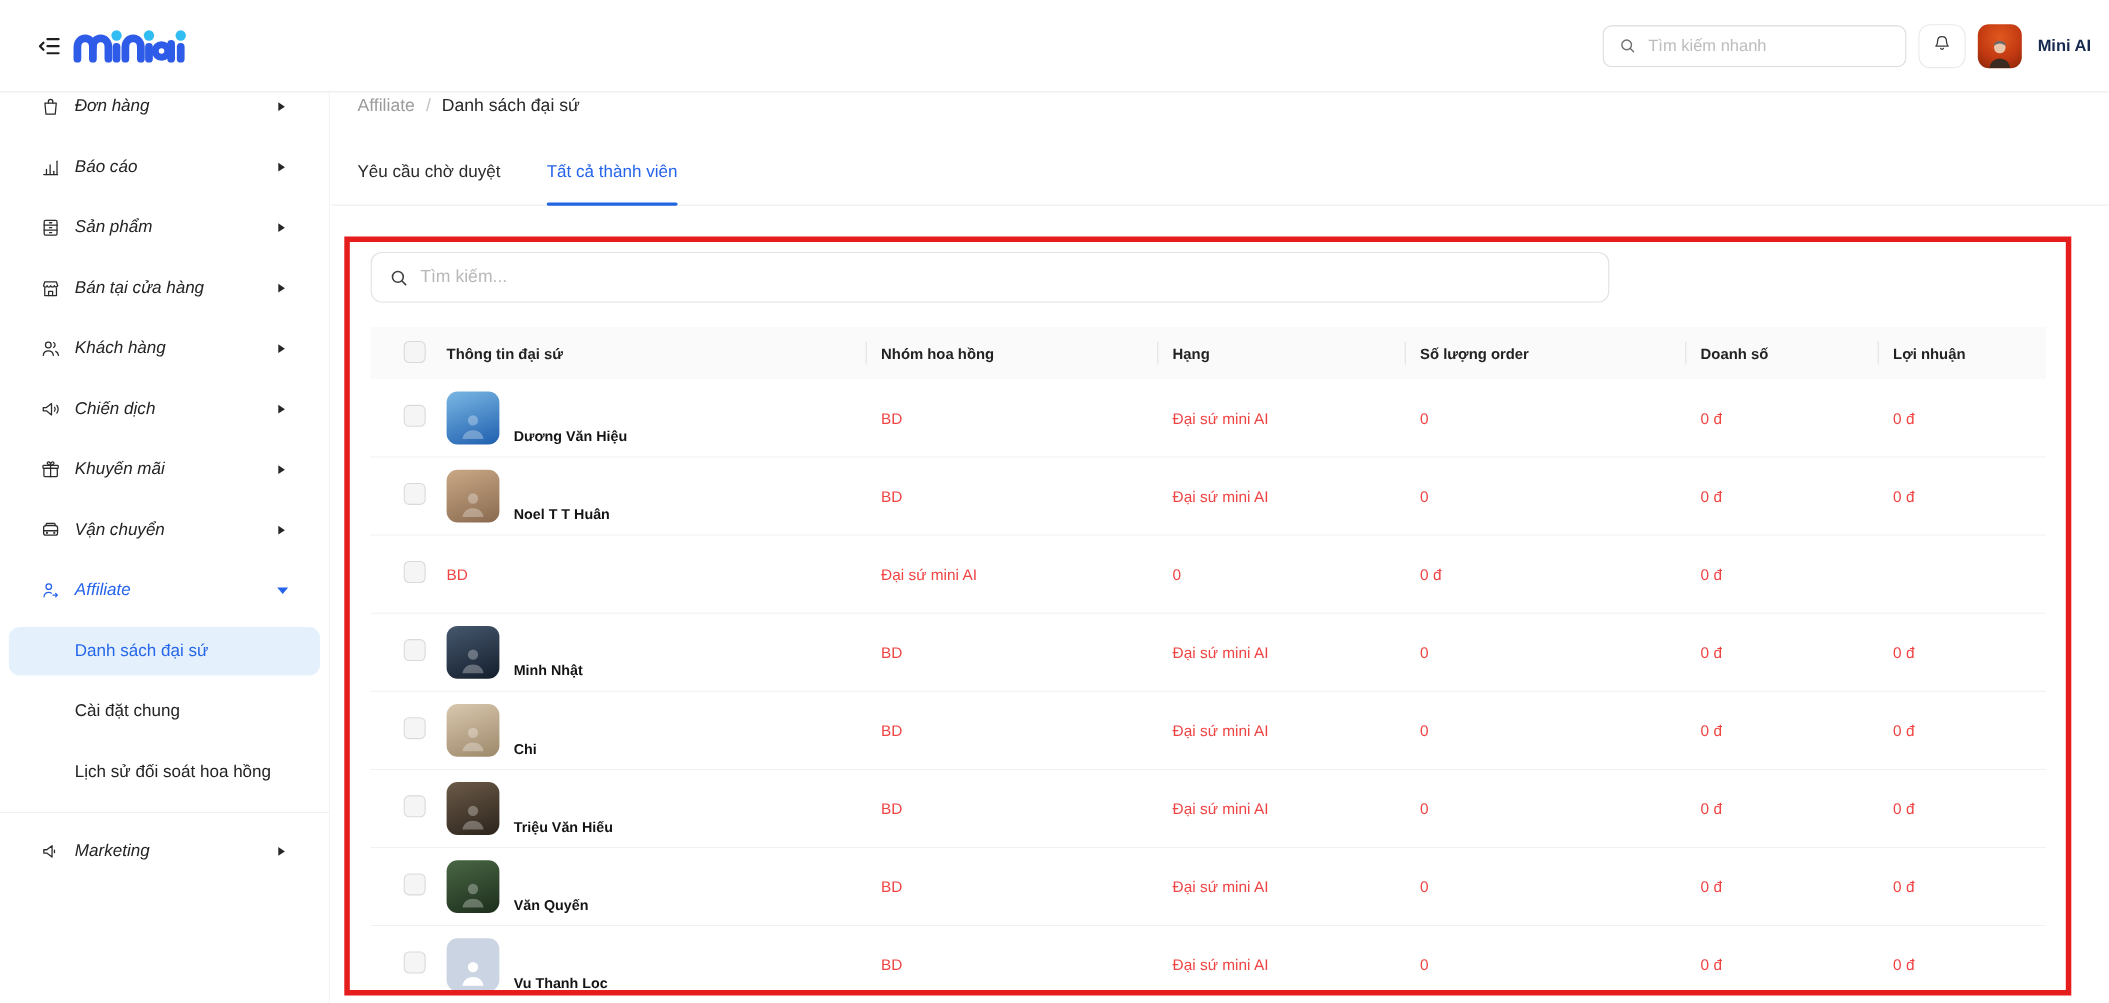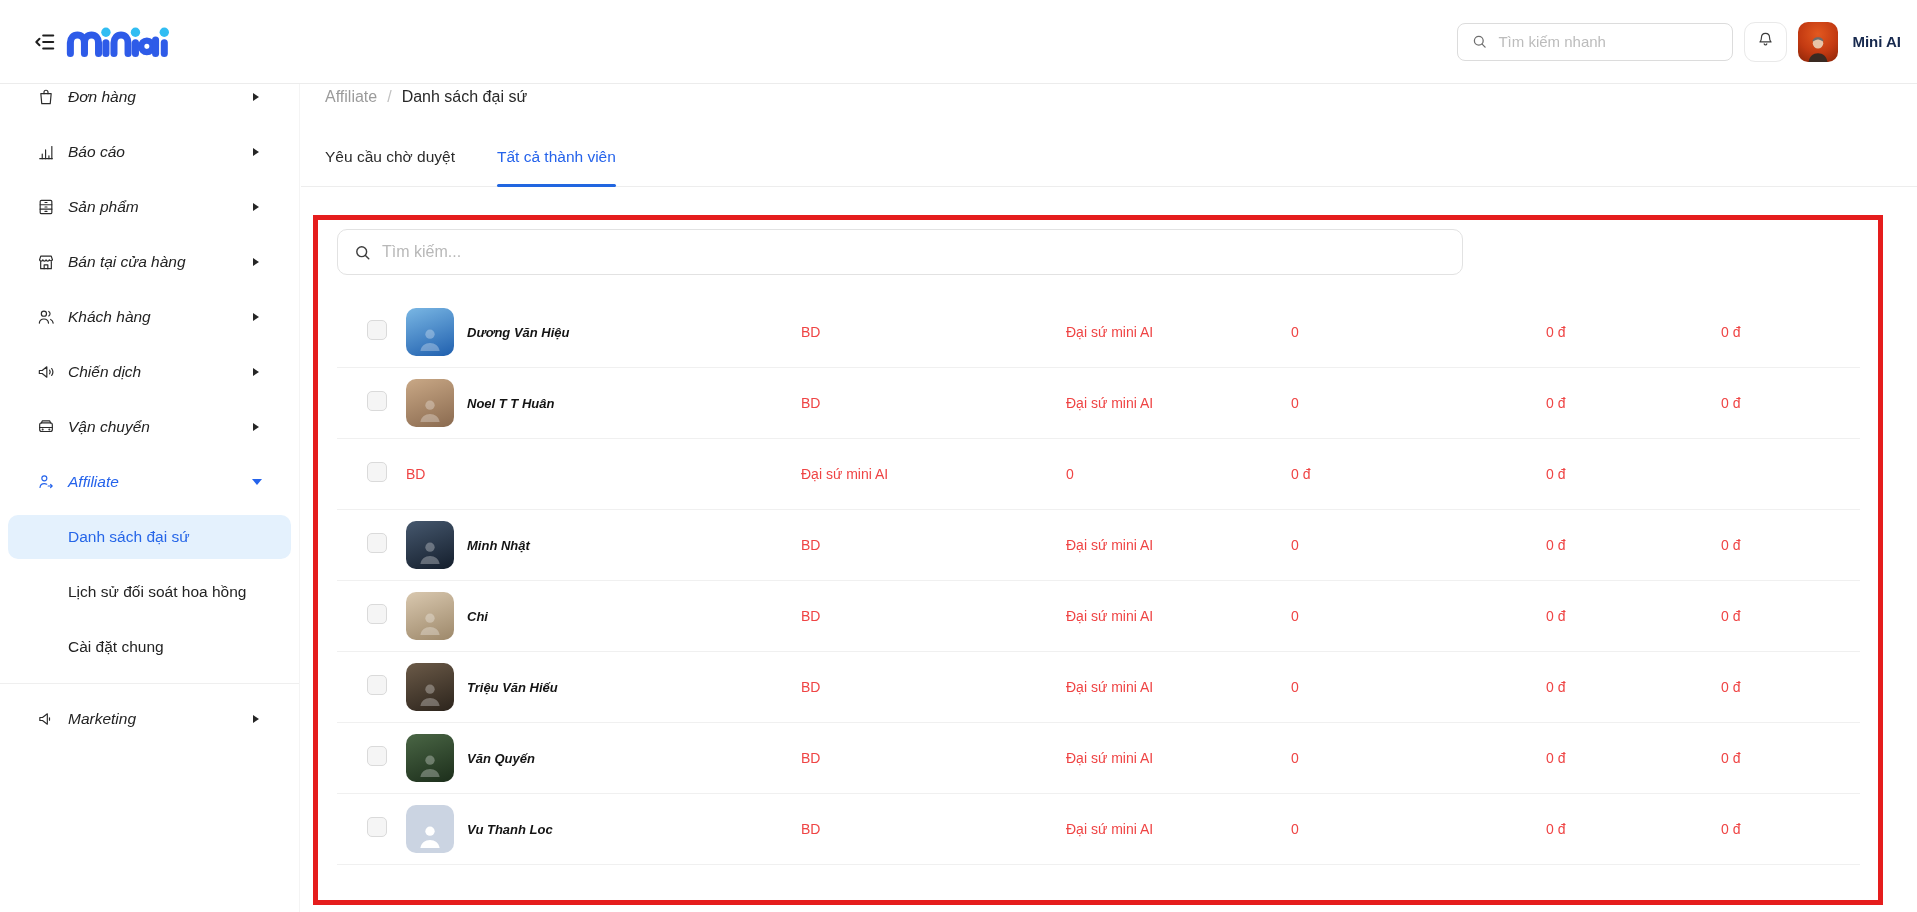--- a/index.html
+++ b/index.html
@@ -106,21 +106,21 @@
   .th { position: relative; }
   .th.hdr-div::before {
     content: ""; position: absolute; left: -14px; top: 50%; transform: translateY(-50%);
     width: 1px; height: 21px; background: #e3e3e3;
   }
   .tbody .trow { height: 71px; border-bottom: 1px solid #f0f0f0; background: #fff; }
   .cb {
     width: 20px; height: 20px; border: 1.5px solid #dadada; border-radius: 5px;
     background: #f5f5f5; display: inline-block; cursor: pointer;
   }
-  .info { display: flex; align-items: center; gap: 13px; font-style: italic; }
+  .info { display: flex; align-items: flex-end; gap: 13px; }
   .avatar {
     width: 48px; height: 48px; border-radius: 10px; overflow: hidden; flex: 0 0 auto;
     display: flex; align-items: flex-end; justify-content: center;
   }
   .avatar.placeholder { background: #cbd4e2; }
   .avatar svg { width: 34px; height: 34px; }
   .rname { font-size: 13px; font-weight: 700; color: #141414; }
   .cell { font-size: 14px; color: #ef4444; }
 
   
@@ -242,20 +242,30 @@
     <span class="icn"><svg viewBox="0 0 24 24">
           <path d="M4 10.2v3.6h3.4l5.6 4.4V5.8l-5.6 4.4H4z"></path>
           <path d="M16.3 9.8c.9 1.3.9 3.1 0 4.4"></path>
           <path d="M18.8 7.8c1.7 2.4 1.7 6 0 8.4"></path>
         </svg></span>
     <span class="lbl">Chiến dịch</span>
     <span class="caret caret-r"></span>
   </div>
     <div class="side-item">
     <span class="icn"><svg viewBox="0 0 24 24">
+          <rect x="4.7" y="10.6" width="14.6" height="9" rx="1"></rect>
+          <rect x="3.7" y="7.2" width="16.6" height="3.4" rx="0.8"></rect>
+          <path d="M12 7.2v12.4"></path>
+          <path d="M12 7.2S9.2 7 8.5 5.6c-.5-1 .2-2.1 1.3-2.1 1.6 0 2.2 2.1 2.2 3.7 0-1.6.6-3.7 2.2-3.7 1.1 0 1.8 1.1 1.3 2.1C14.8 7 12 7.2 12 7.2z"></path>
+        </svg></span>
+    <span class="lbl">Khuyến mãi</span>
+    <span class="caret caret-r"></span>
+  </div>
+    <div class="side-item">
+    <span class="icn"><svg viewBox="0 0 24 24">
           <rect x="4.4" y="7" width="15.2" height="10.4" rx="2.4"></rect>
           <path d="M6.6 7l.9-2.3h9l.9 2.3"></path>
           <path d="M4.4 12.6h15.2"></path>
           <circle cx="8" cy="15" r="0.5"></circle>
           <circle cx="16" cy="15" r="0.5"></circle>
         </svg></span>
     <span class="lbl">Vận chuyển</span>
     <span class="caret caret-r"></span>
   </div>
     <div class="side-item active">
@@ -264,24 +274,24 @@
           <path d="M4.8 18.6c.3-2.9 2.4-4.7 5.2-4.7 1.1 0 2.1.3 2.9.8"></path>
           <path d="M14.6 16.8h4.8m0 0-1.9-1.9m1.9 1.9-1.9 1.9"></path>
         </svg></span>
     <span class="lbl">Affiliate</span>
     <span class="caret caret-d"></span>
   </div>
     <div class="sub-item active">
     <span class="lbl">Danh sách đại sứ</span>
   </div>
     <div class="sub-item">
+    <span class="lbl">Cài đặt chung</span>
+  </div>
+    <div class="sub-item">
     <span class="lbl">Lịch sử đối soát hoa hồng</span>
-  </div>
-    <div class="sub-item">
-    <span class="lbl">Cài đặt chung</span>
   </div>
     <div class="side-divider"></div>
     <div class="side-item">
     <span class="icn"><svg viewBox="0 0 24 24">
           <path d="M4.6 10.2v3.6h3.2l5.8 4.4V5.8L7.8 10.2H4.6z"></path>
           <path d="M16.2 10.6v2.8"></path>
         </svg></span>
     <span class="lbl">Marketing</span>
     <span class="caret caret-r"></span>
   </div>
@@ -304,20 +314,31 @@
       <span class="sicon">
         <svg viewBox="0 0 24 24">
             <circle cx="11" cy="11" r="6.2"></circle>
             <path d="m15.7 15.7 4.2 4.2"></path>
           </svg>
       </span>
       <input type="text" placeholder="Tìm kiếm..." style="">
     </div>
 
     <div class="table">
+      <div class="trow thead">
+        <span class="th">
+          <span class="cb"></span>
+        </span>
+        <span class="th">Thông tin đại sứ</span>
+        <span class="th hdr-div">Nhóm hoa hồng</span>
+        <span class="th hdr-div">Hạng</span>
+        <span class="th hdr-div">Số lượng order</span>
+        <span class="th hdr-div">Doanh số</span>
+        <span class="th hdr-div">Lợi nhuận</span>
+      </div>
       <div class="tbody" id="tbody">
           <div class="trow">
     <span><span class="cb"></span></span>
     <span class="info">
       <span class="avatar" style="background: linear-gradient(160deg, rgb(122, 183, 228) 0%, rgb(31, 95, 174) 100%);">
                 <svg viewBox="0 0 24 24">
                   <g fill="rgba(255,255,255,0.30)">
                     <circle cx="12" cy="8.6" r="3.3"></circle>
                     <path d="M5.2 20.5c.6-3.6 3.4-5.6 6.8-5.6s6.2 2 6.8 5.6z"></path>
                   </g>

